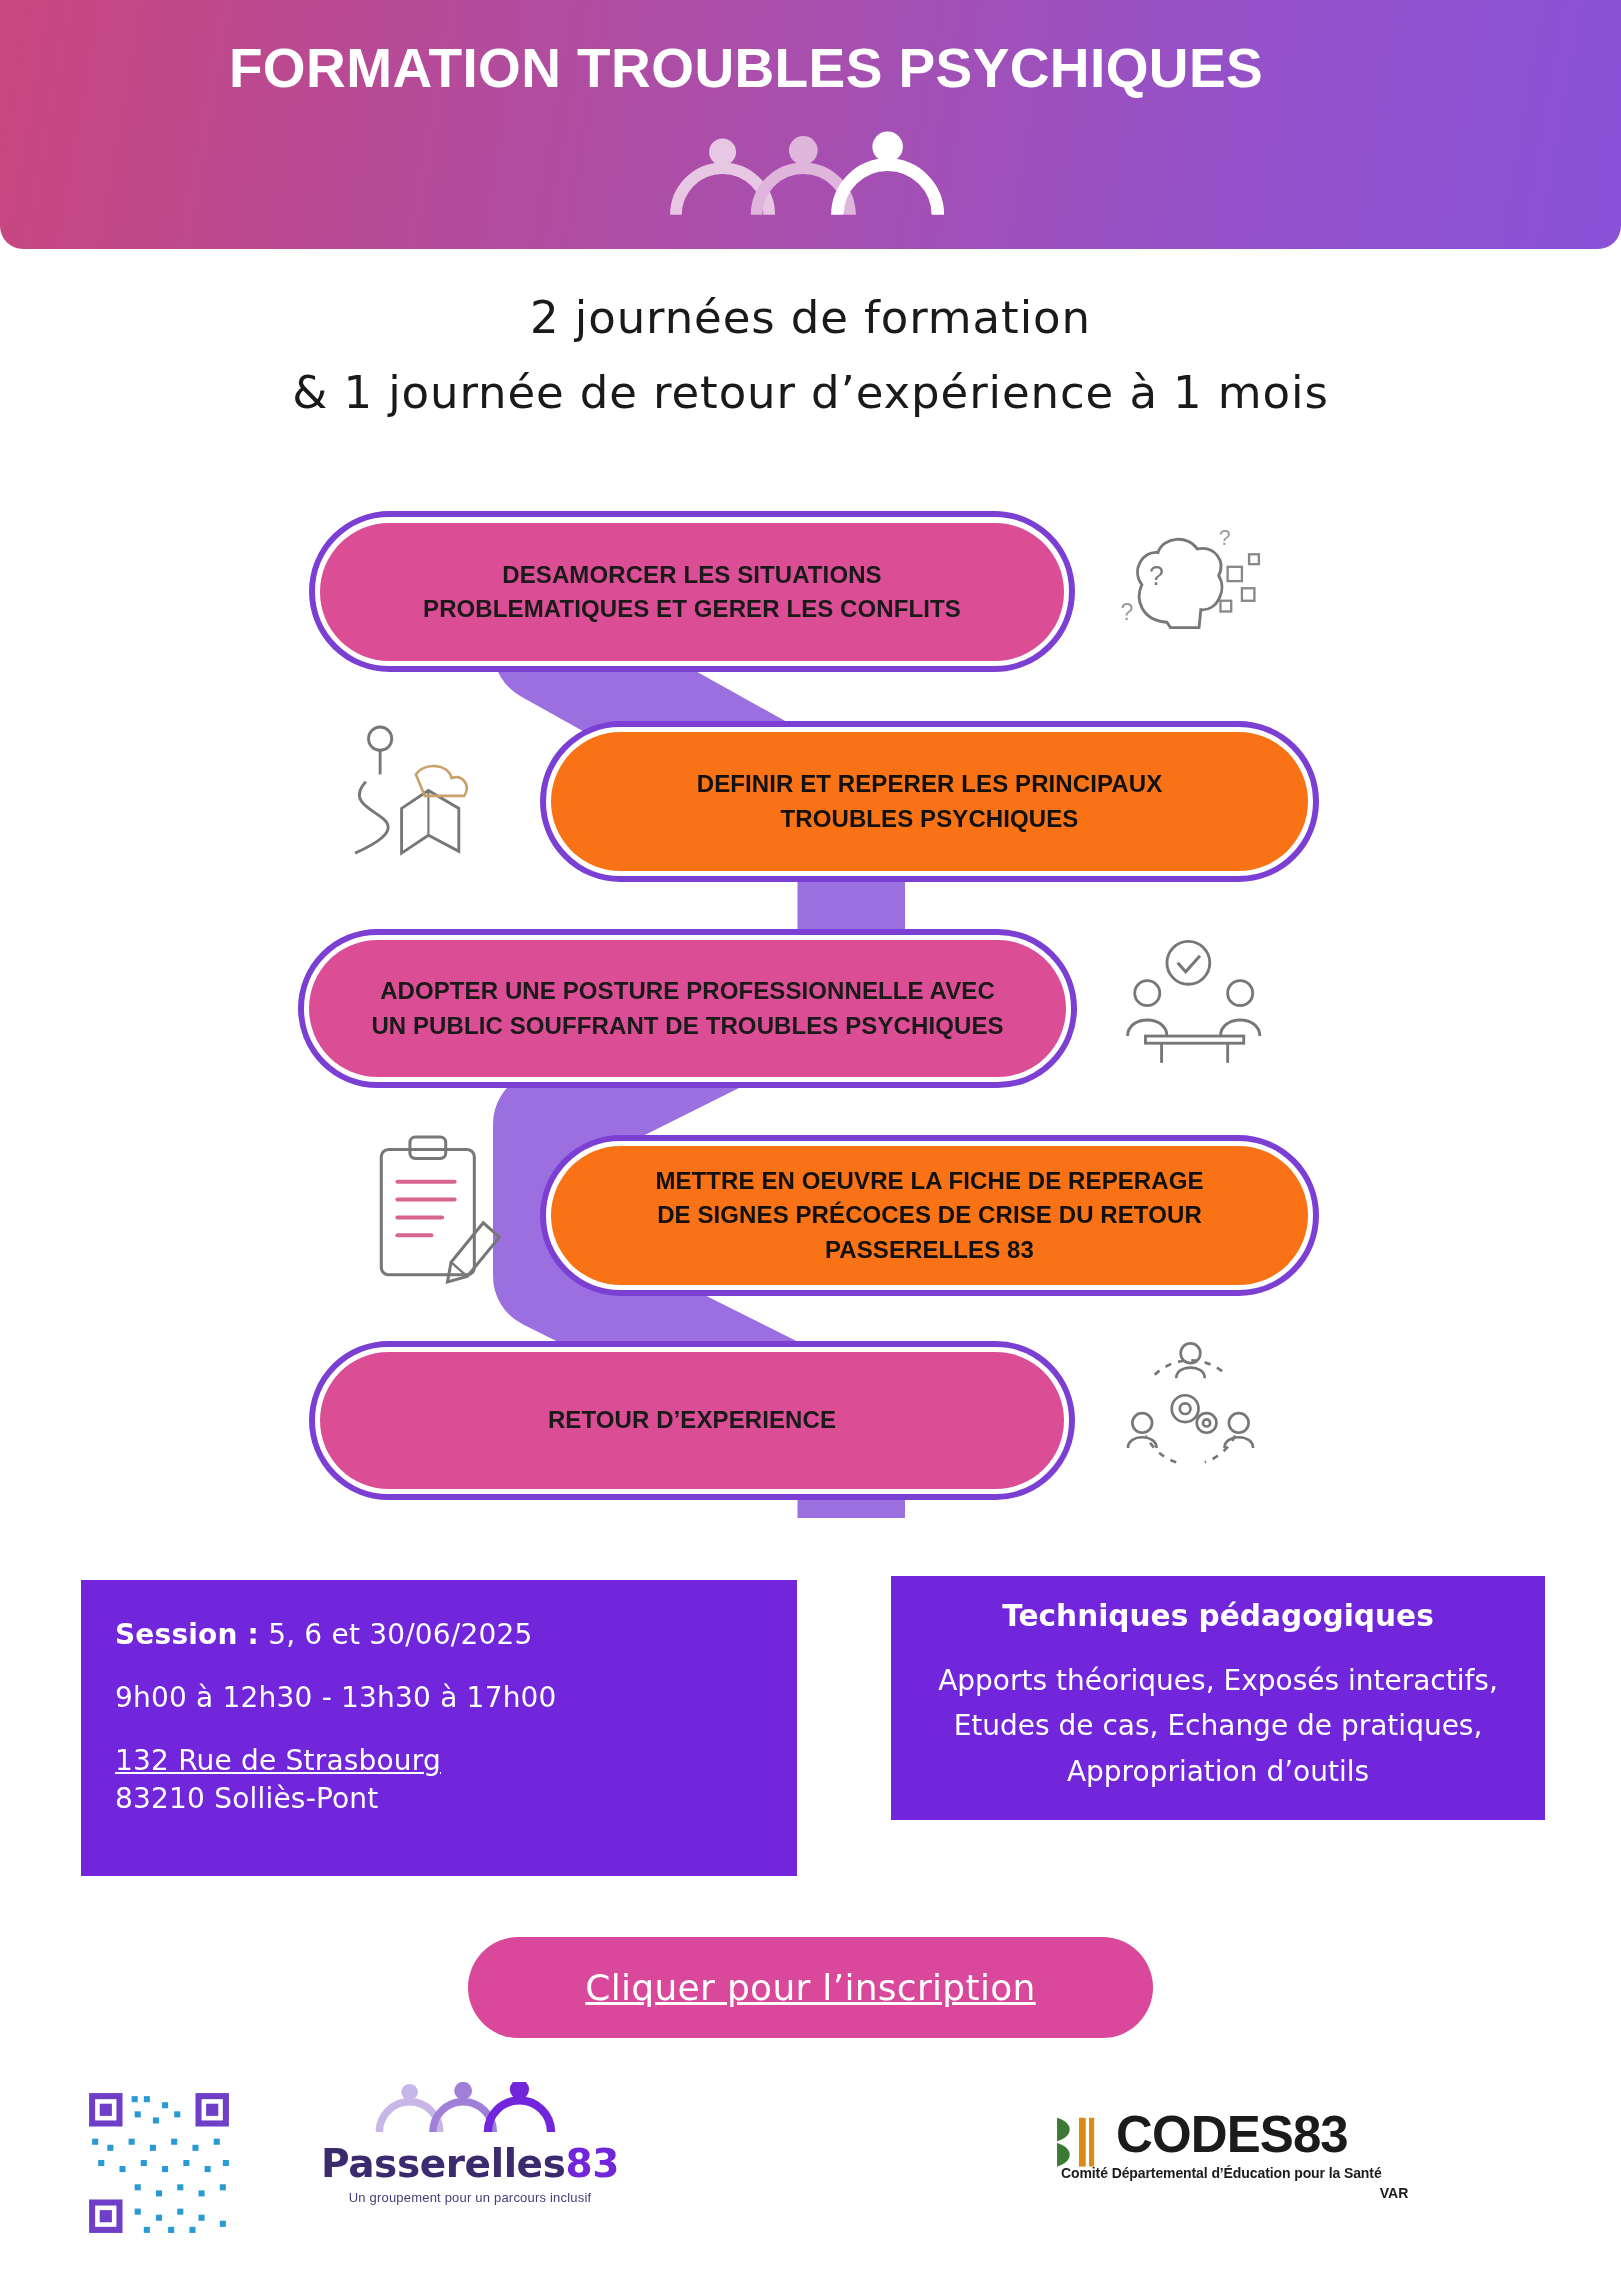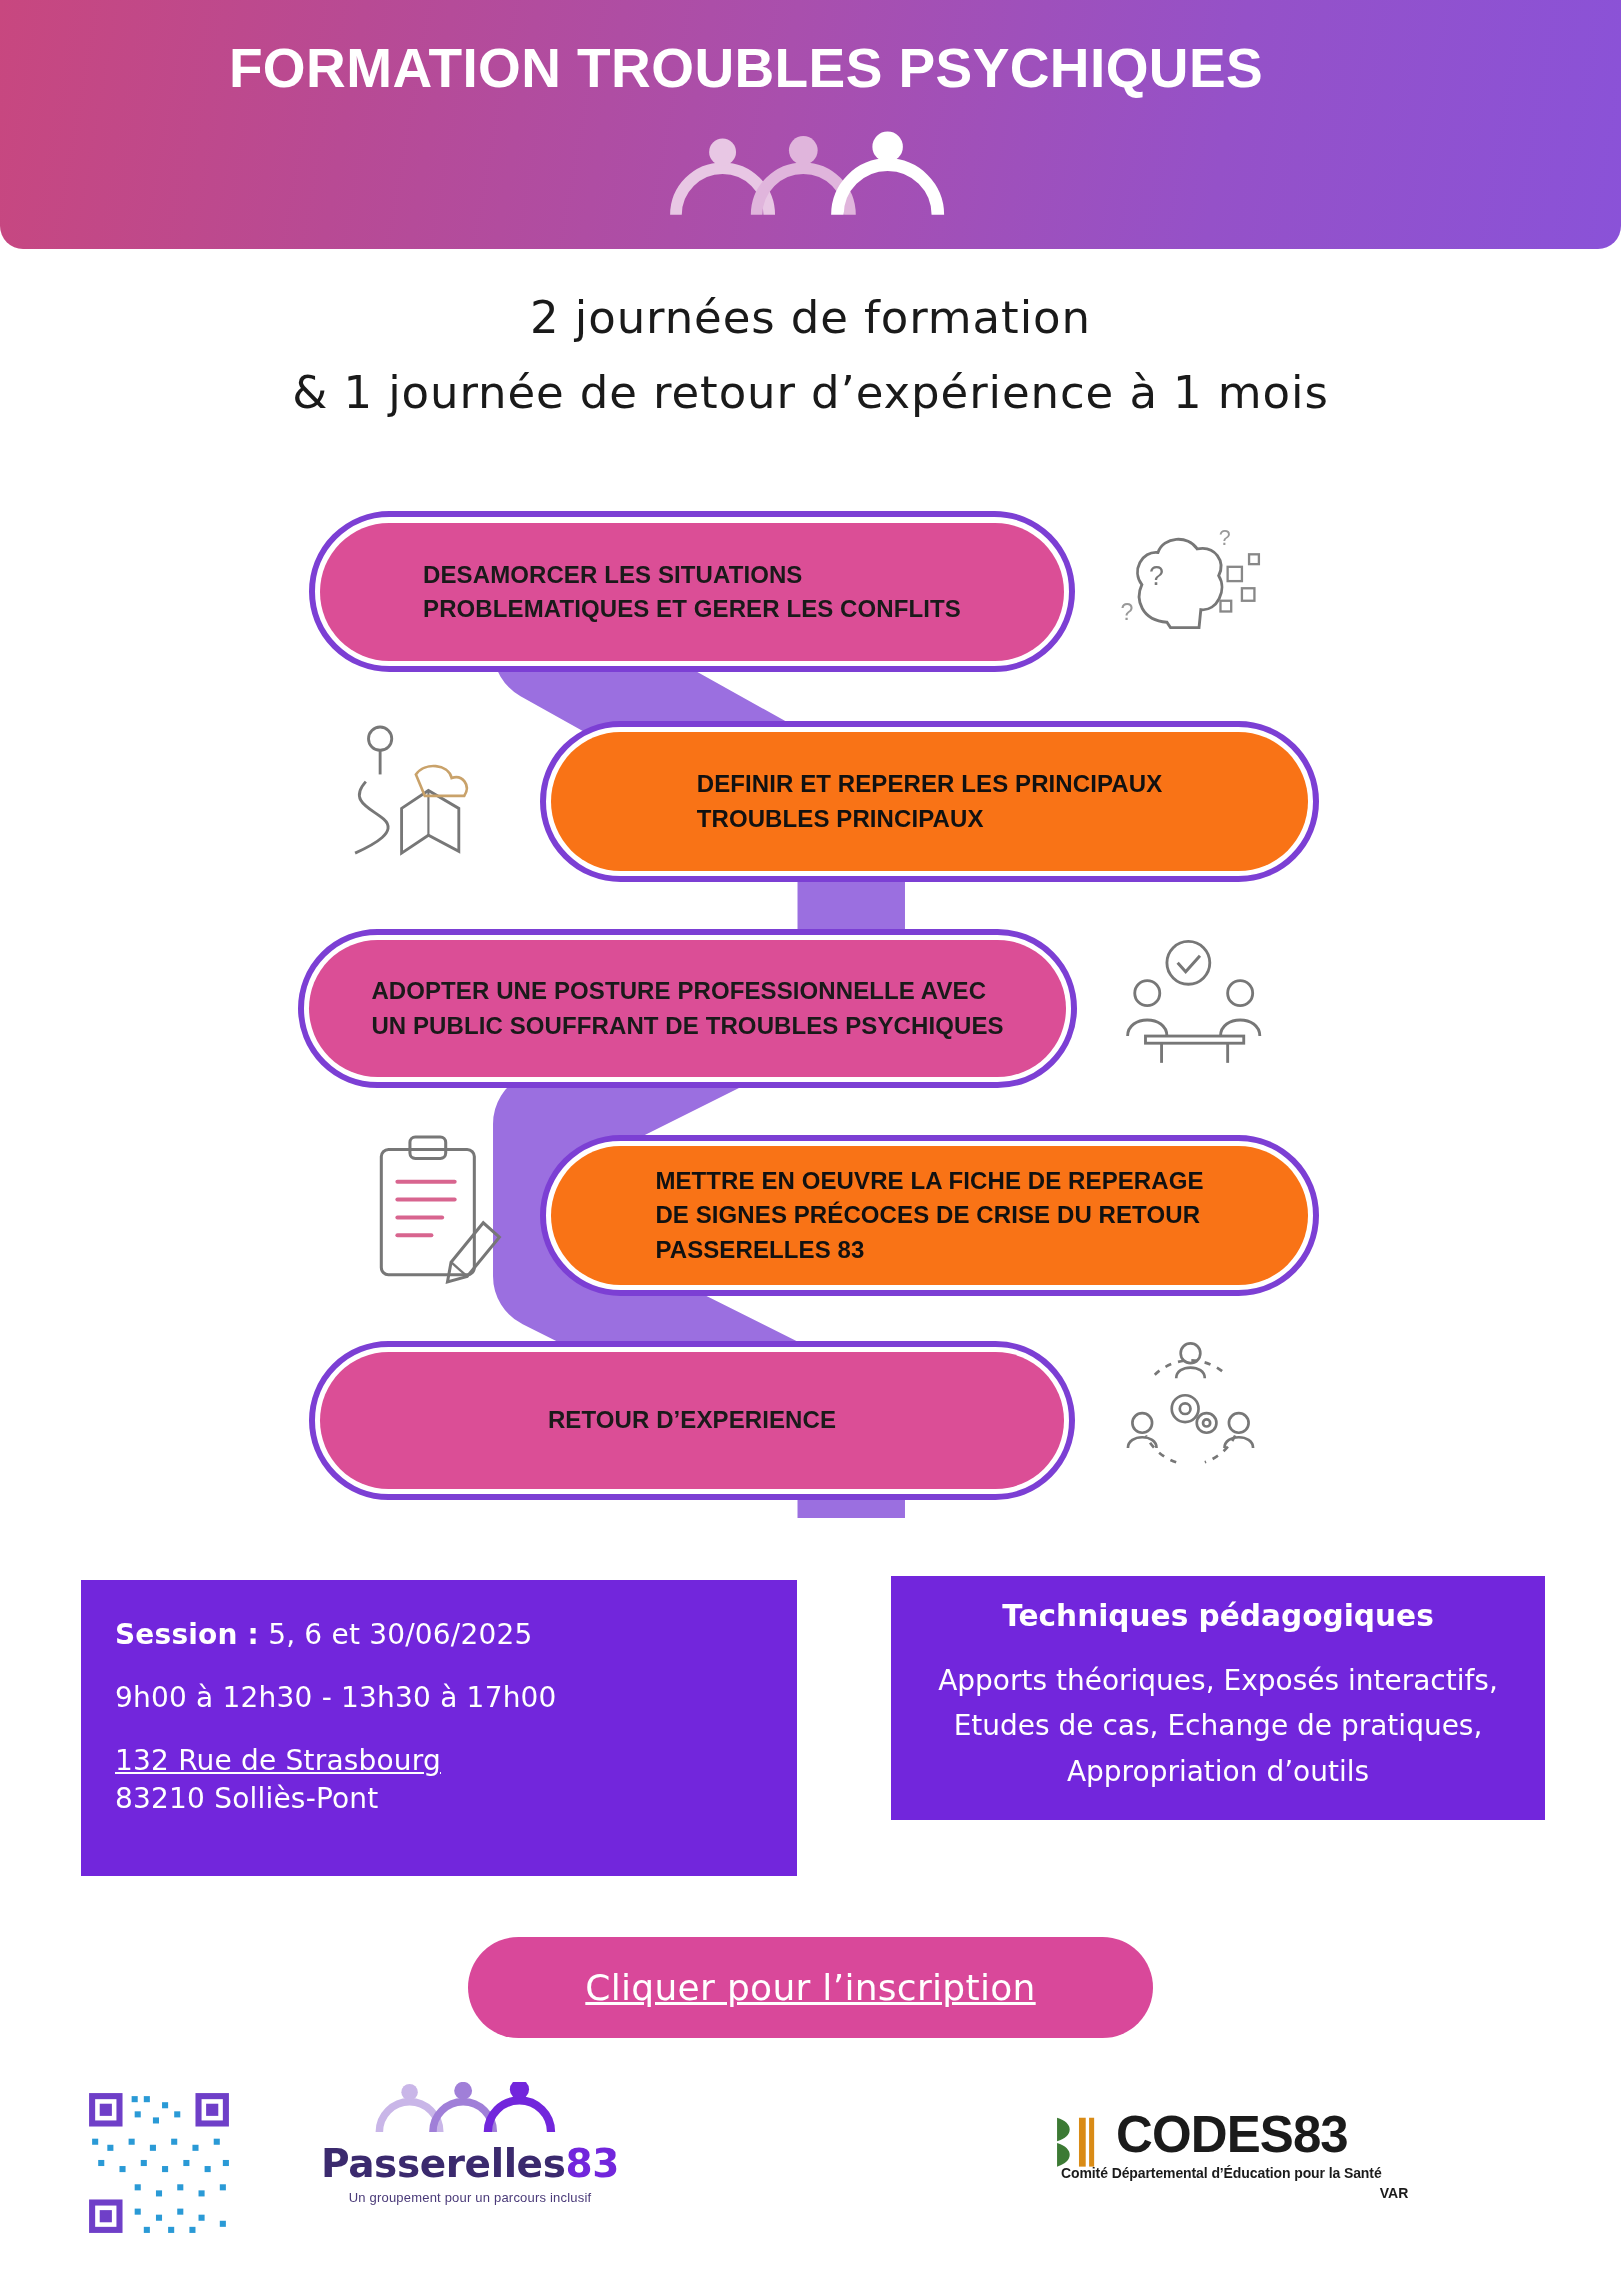--- a/index.html
+++ b/index.html
@@ -94,21 +94,21 @@
     box-sizing: border-box;
     padding: 5.4px;
   }
   .pill-inner {
     width: 100%;
     height: 100%;
     border-radius: 107px;
     display: flex;
     align-items: center;
     justify-content: center;
-    text-align: left;
+    text-align: center;
     box-sizing: border-box;
     padding: 0 34px;
   }
   .pill-pink .pill-inner { background: #db4e96; }
   .pill-mint .pill-inner { background: #f97316; }
   .pill-text {
     font-size: 24px;
     font-weight: bold;
     line-height: 1.42;
     color: #111111;
@@ -354,21 +354,21 @@
         <div class="pill-text">DESAMORCER LES SITUATIONS</div>
         <div class="pill-text">PROBLEMATIQUES ET GERER LES CONFLITS</div>
       </div>
     </div>
   </div>
 
   <div class="pill pill2 pill-mint">
     <div class="pill-inner">
       <div>
         <div class="pill-text">DEFINIR ET REPERER LES PRINCIPAUX</div>
-        <div class="pill-text">TROUBLES PRINCIPAUX</div>
+        <div class="pill-text">TROUBLES PSYCHIQUES</div>
       </div>
     </div>
   </div>
 
   <div class="pill pill3 pill-pink">
     <div class="pill-inner">
       <div>
         <div class="pill-text">ADOPTER UNE POSTURE PROFESSIONNELLE AVEC</div>
         <div class="pill-text">UN PUBLIC SOUFFRANT DE TROUBLES PSYCHIQUES</div>
       </div>

